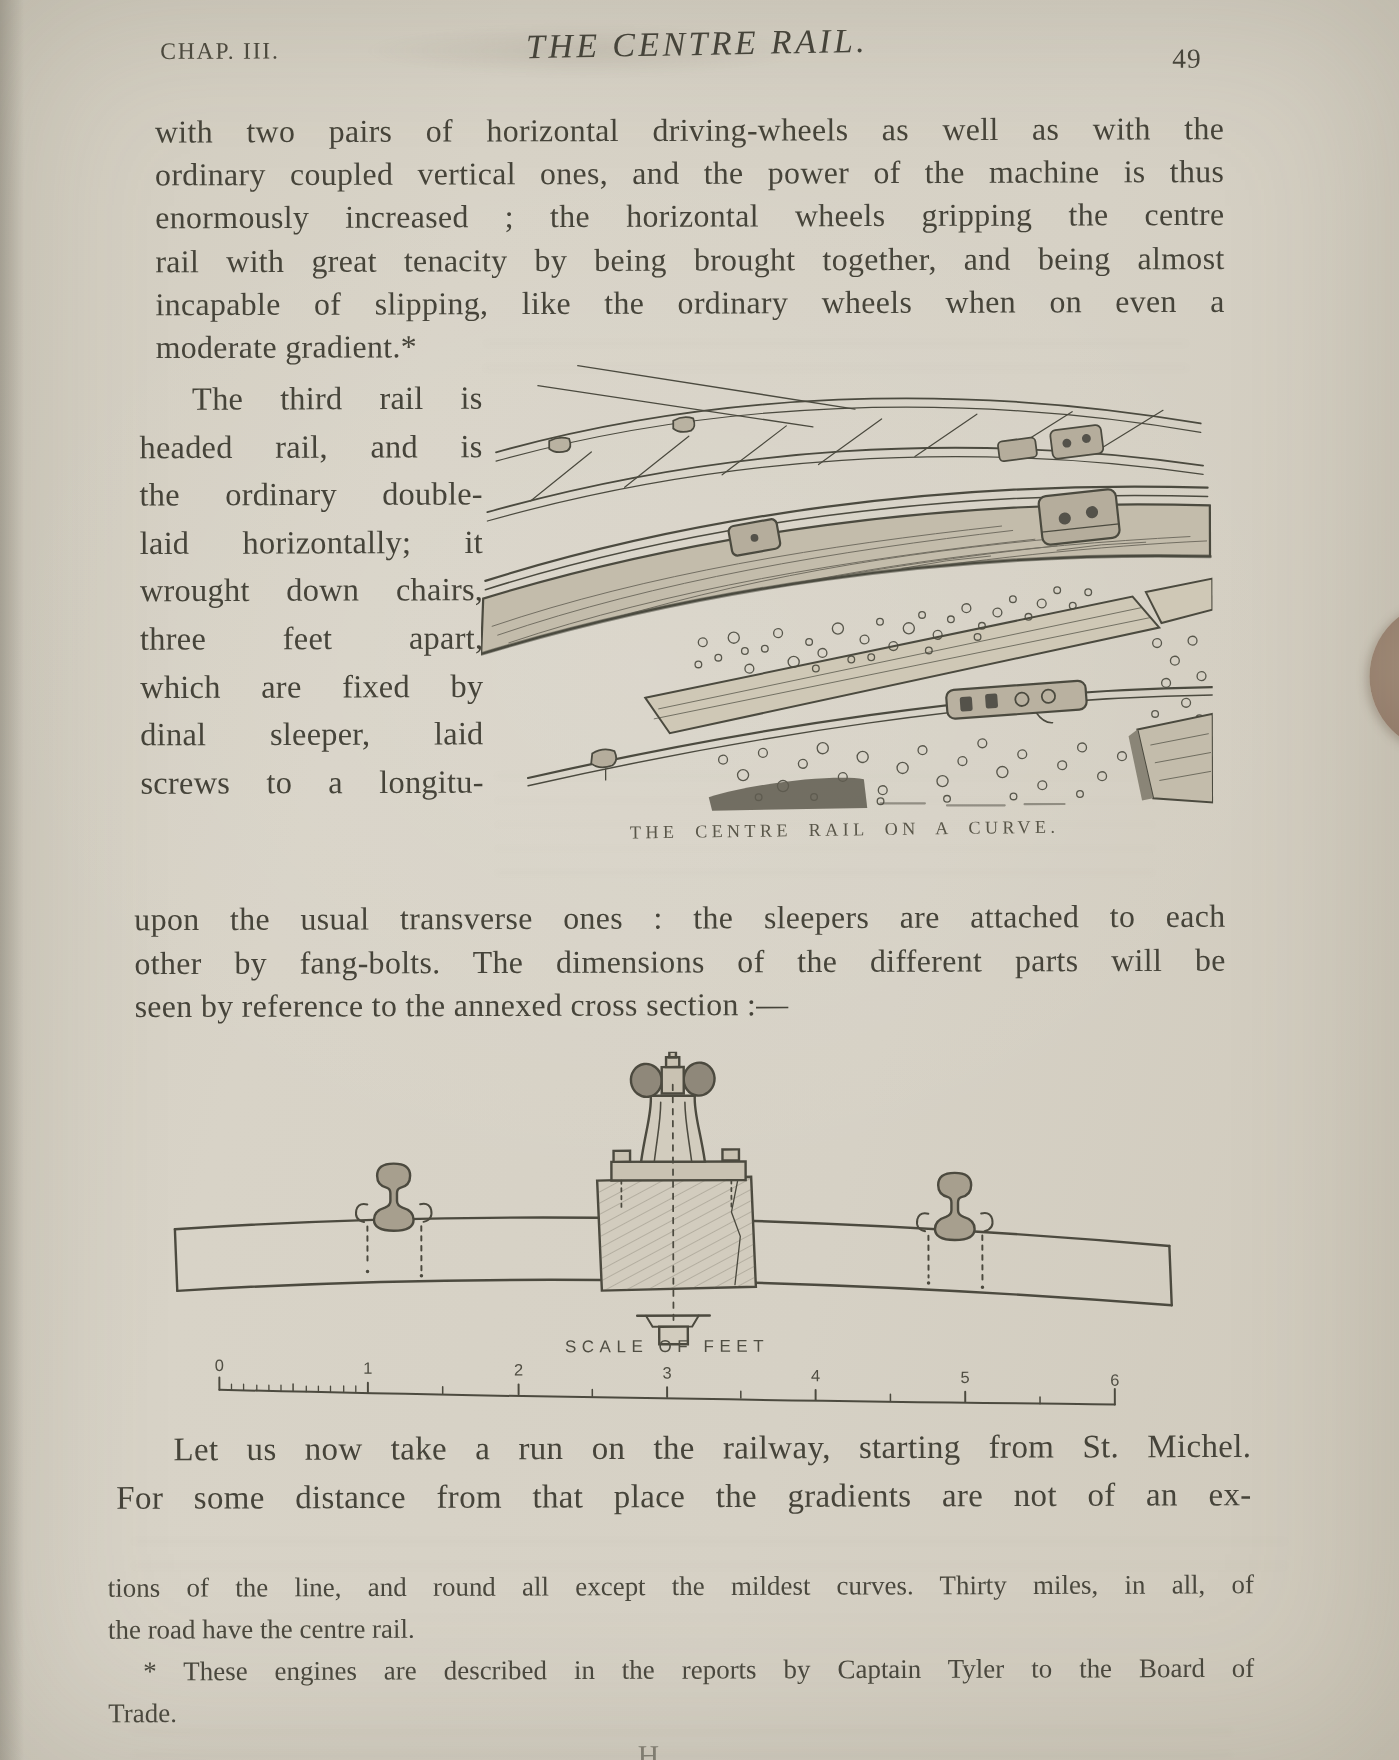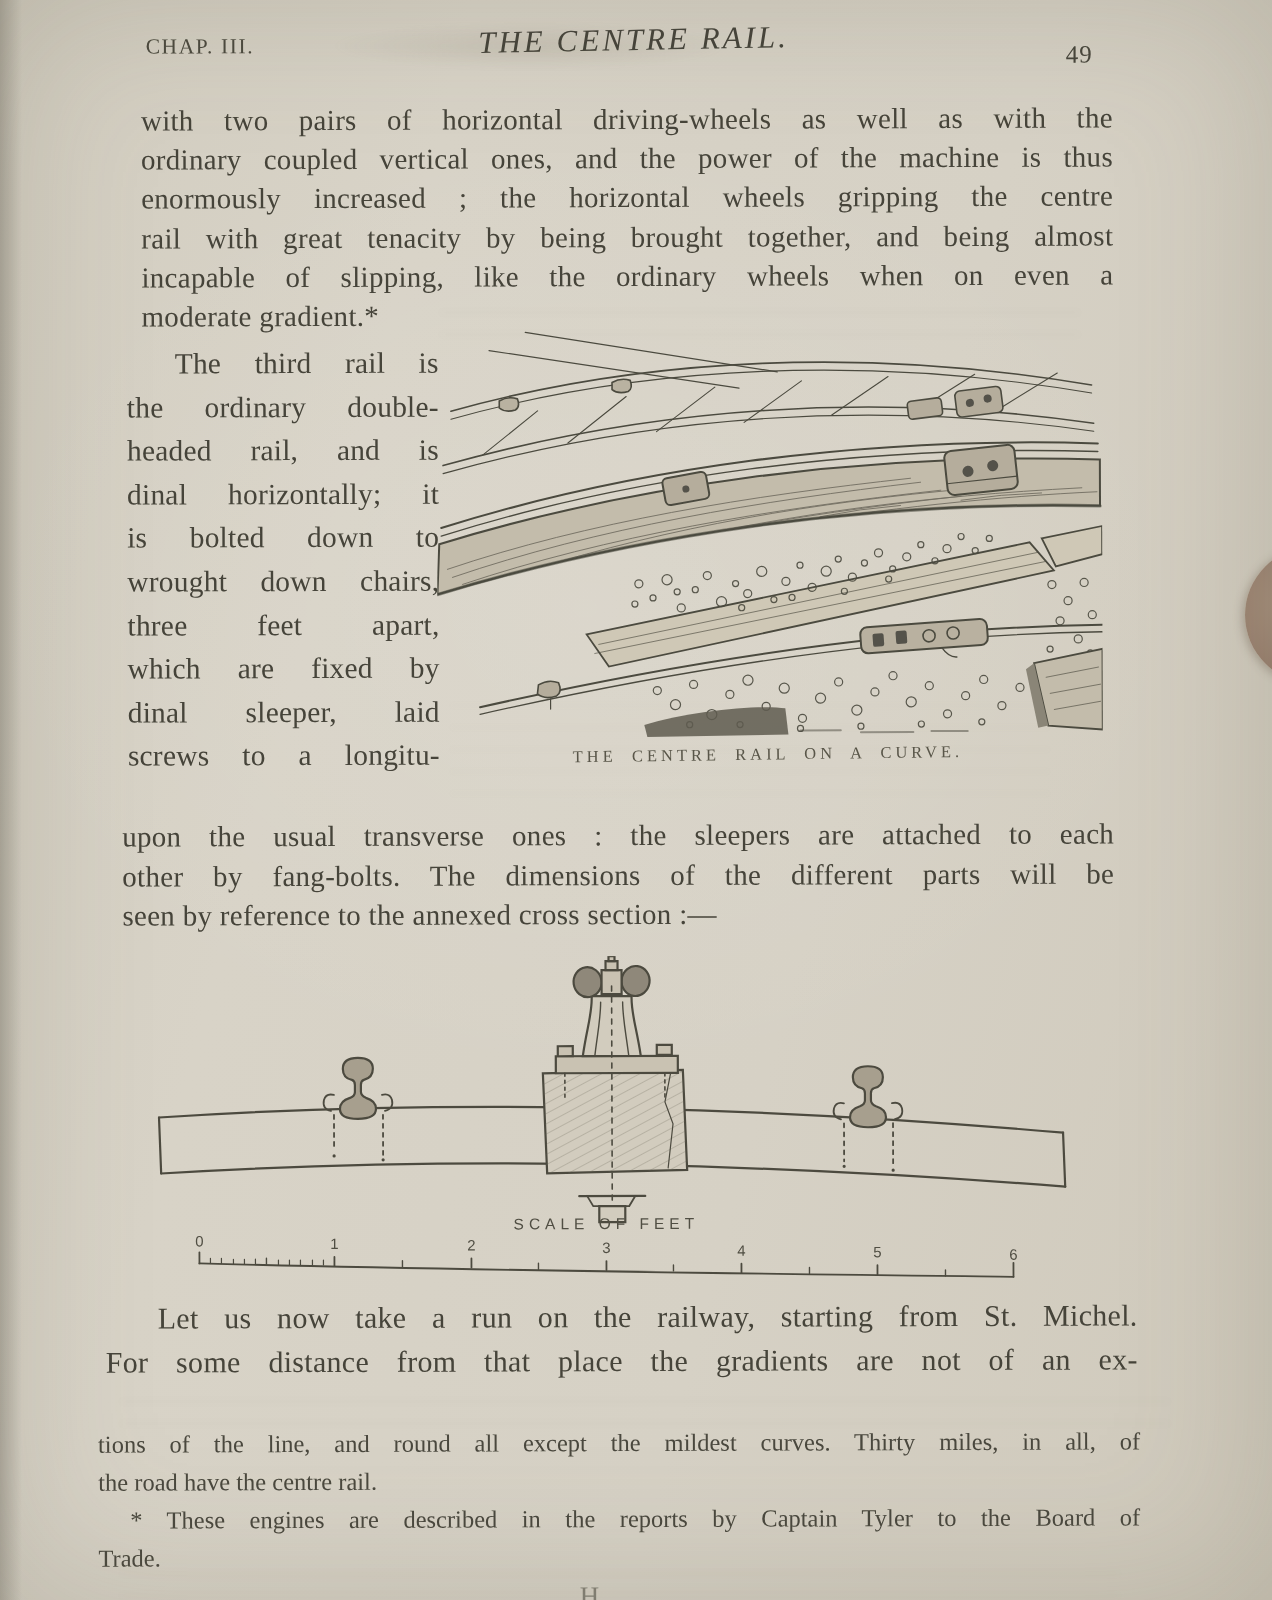--- a/index.html
+++ b/index.html
@@ -70,24 +70,23 @@
         <div class="tline">with two pairs of horizontal driving-wheels as well as with the</div>
         <div class="tline">ordinary coupled vertical ones, and the power of the machine is thus</div>
         <div class="tline">enormously increased ; the horizontal wheels gripping the centre</div>
         <div class="tline">rail with great tenacity by being brought together, and being almost</div>
         <div class="tline">incapable of slipping, like the ordinary wheels when on even a</div>
         <div class="tline">moderate gradient.*</div>
       </div>
 
     <div class="tblock sidebar indent-first">
         <div class="tline">The third rail is</div>
+        <div class="tline">headed rail, and is</div>
         <div class="tline">the ordinary double-</div>
-        <div class="tline">headed rail, and is</div>
-        <div class="tline">dinal horizontally; it</div>
-        <div class="tline">is bolted down to</div>
+        <div class="tline">laid horizontally; it</div>
         <div class="tline">wrought down chairs,</div>
         <div class="tline">three feet apart,</div>
         <div class="tline">which are fixed by</div>
         <div class="tline">dinal sleeper, laid</div>
         <div class="tline">screws to a longitu-</div>
       </div>
 
     <svg class="figure1" width="665" height="408" viewBox="0 0 660 405">
       <defs>
         <clipPath id="beamClip">

